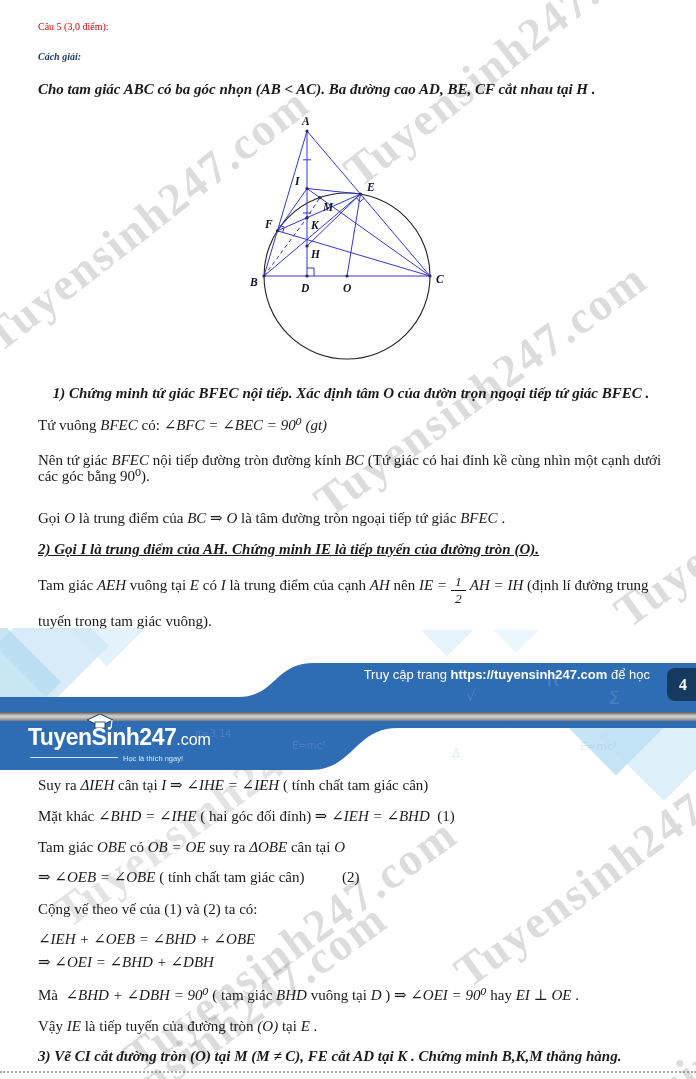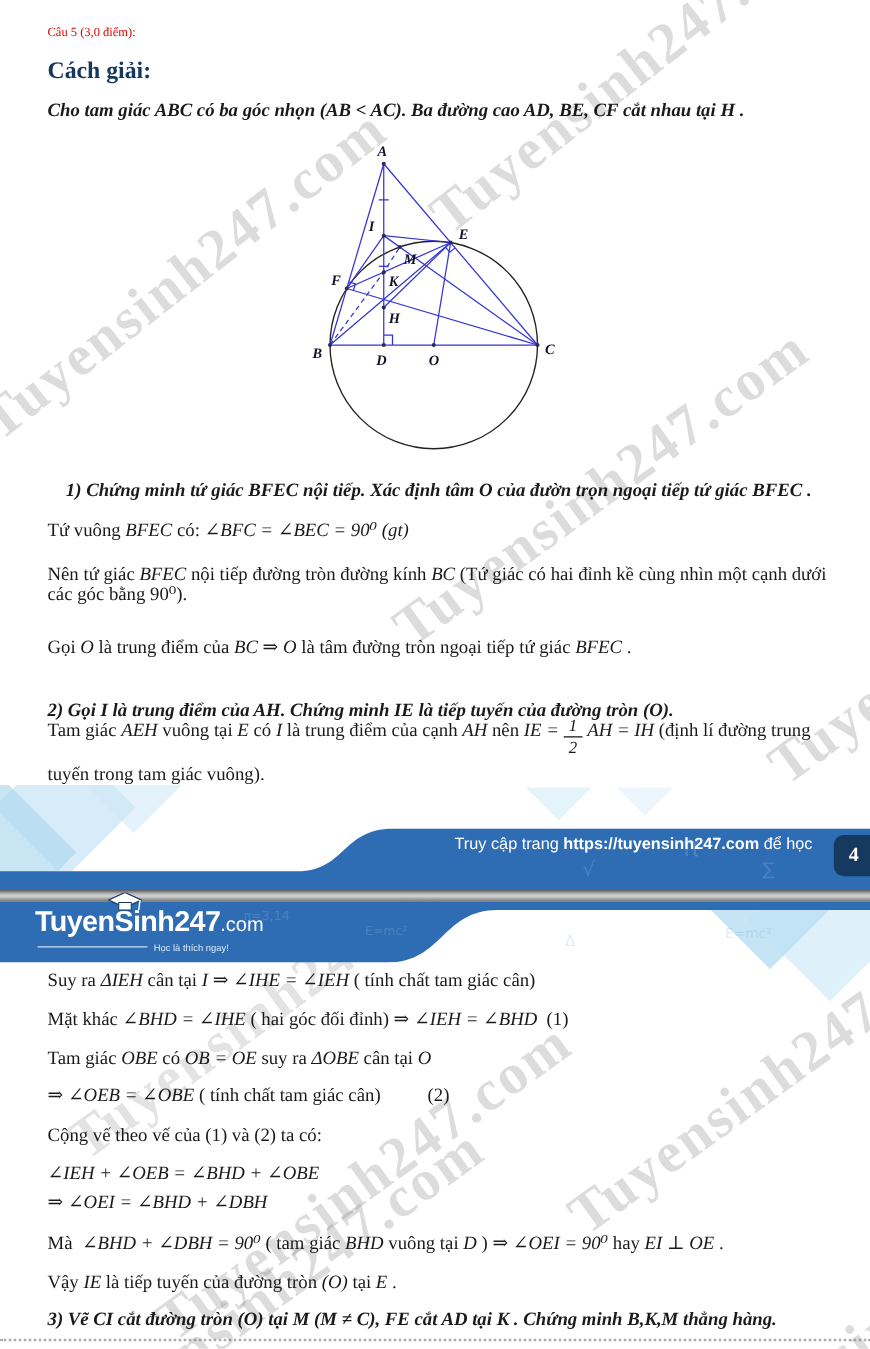--- a/index.html
+++ b/index.html
@@ -8,21 +8,21 @@
   .layer{position:absolute;left:0;top:0;width:696px;height:1079px;}
   
   .wm{position:absolute;white-space:nowrap;font-family:"Liberation Serif","DejaVu Serif",serif;
       font-weight:bold;font-size:46px;letter-spacing:2px;color:rgba(125,125,125,0.27);
       transform-origin:0 50%;pointer-events:none;}
   
   .para{position:absolute;left:38px;width:626px;font-size:15px;line-height:26px;z-index:2;}
   .seg-i{font-style:italic;}
   .seg-bi{font-weight:bold;font-style:italic;}
   .q-head{color:#dd0000;font-weight:normal;font-size:10px;}
-  .m-head{color:#17375d;font-weight:bold;font-size:19px;}
+  .m-head{color:#17375d;font-weight:bold;font-size:10px;font-style:italic;}
   .frac{display:inline-block;vertical-align:-0.95em;text-align:center;font-style:italic;
         line-height:1.05;margin:0 4px;font-size:13.5px;}
   .frac .fr-num{display:block;border-bottom:1px solid #111;padding:0 4px 1px;}
   .frac .fr-den{display:block;padding-top:1px;}
   
   .figure-wrap{position:absolute;left:236px;top:112px;width:215px;height:256px;z-index:2;}
   .fig-label{font-family:"Liberation Serif","DejaVu Serif",serif;font-style:italic;
              font-size:11.5px;fill:#10102a;font-weight:bold;}
   
   .banner{position:absolute;left:0;top:628px;width:696px;height:142px;z-index:4;}
@@ -130,21 +130,21 @@
     <text class="fig-label" x="75" y="117">K</text>
     <text class="fig-label" x="75" y="146">H</text>
   </g>
 </svg>
 </div>
 
 <div class="para" style="top:380px;text-align:center;"><span class="seg-bi">1)  Chứng minh tứ giác BFEC nội tiếp. Xác định tâm O của đườn trọn ngoại tiếp tứ giác BFEC .</span></div>
 <div class="para" style="top:412px;"><span>Tứ vuông </span><span class="seg-i">BFEC</span><span> có:  </span><span class="seg-i">∠BFC = ∠BEC = 90⁰ (gt)</span></div>
 <div class="para" style="top:452px;line-height:16px;"><span>Nên tứ giác </span><span class="seg-i">BFEC</span><span> nội tiếp đường tròn đường kính </span><span class="seg-i">BC</span><span> (Tứ giác có hai đỉnh kề cùng nhìn một cạnh dưới các góc bằng 90⁰).</span></div>
 <div class="para" style="top:505px;"><span>Gọi </span><span class="seg-i">O</span><span> là trung điểm của </span><span class="seg-i">BC</span><span> ⇒ </span><span class="seg-i">O</span><span> là tâm đường tròn ngoại tiếp tứ giác </span><span class="seg-i">BFEC</span><span> .</span></div>
-<div class="para" style="top:556px;"><span class="seg-bi">2) Gọi I  là trung điểm của AH. Chứng minh IE  là tiếp tuyến của đường tròn (O).</span></div>
+<div class="para" style="top:536px;text-decoration:underline;"><span class="seg-bi">2) Gọi I  là trung điểm của AH. Chứng minh IE  là tiếp tuyến của đường tròn (O).</span></div>
 
 <div class="para" style="top:570px;line-height:30px;">
   <span><span>Tam giác </span><span class="seg-i">AEH</span><span> vuông tại </span><span class="seg-i">E</span><span> có </span><span class="seg-i">I</span><span> là trung điểm của cạnh </span><span class="seg-i">AH</span><span> nên </span><span class="seg-i">IE =</span></span><span class="frac"><span class="fr-num">1</span><span class="fr-den">2</span></span><span><span class="seg-i">AH = IH</span><span> (định lí đường trung tuyến trong tam giác vuông).</span></span>
 </div>
 
 <div class="banner">
 
   <div class="cluster" style="left:0;top:0;width:190px;height:84px;">
     <div class="dm" style="left:-50px;top:8px;width:92px;height:92px;background:rgba(146,203,234,0.5);"></div>
     <div class="dm" style="left:12px;top:-22px;width:80px;height:80px;background:rgba(175,216,241,0.5);"></div>

